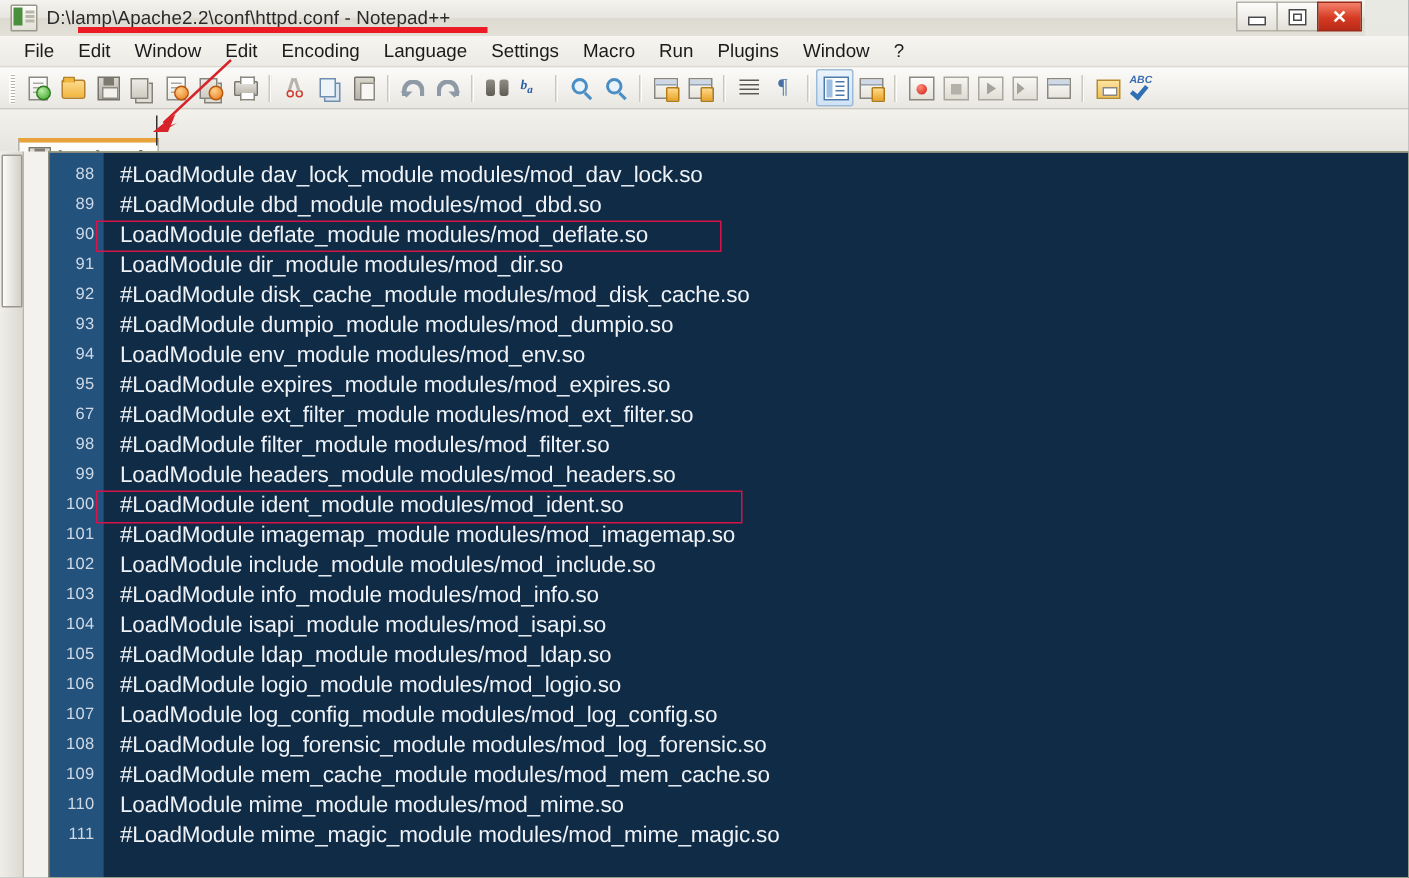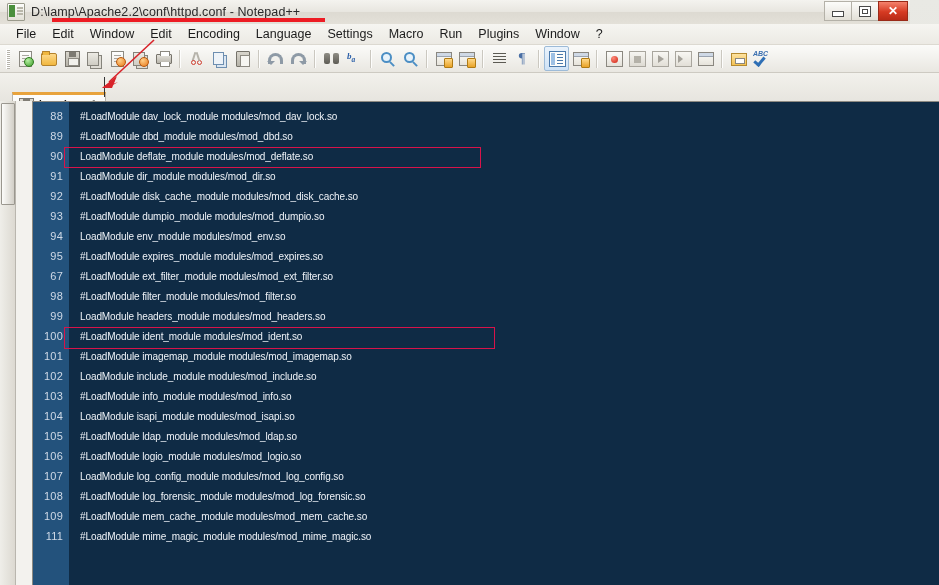--- a/index.html
+++ b/index.html
@@ -360,21 +360,21 @@
   }
   .line {
     position: relative; height: 20px; display: flex; align-items: center;
   }
   .lnum {
     width: 36px; text-align: right; padding-right: 6px; box-sizing: border-box;
     font-size: 11px; color: #cfd9e6; font-family: "Liberation Sans", sans-serif;
     flex: none; letter-spacing: .2px;
   }
   .ltext {
-    font-size: 10px; color: #eef2f7;
+    font-size: 15px; color: #eef2f7;
     font-family: "Liberation Sans", sans-serif;
     white-space: pre; padding-left: 11px; letter-spacing: -0.1px;
   }
   .lines-host {
     position: absolute; left: 0; top: 4px; width: 100%;
   }
 
   
   .anno-box {
     position: absolute; border: 1px solid #d8134a; pointer-events: none;
@@ -703,20 +703,24 @@
           </div>
           <div class="line">
             <span class="lnum">108</span>
             <span class="ltext">#LoadModule log_forensic_module modules/mod_log_forensic.so</span>
           </div>
           <div class="line">
             <span class="lnum">109</span>
             <span class="ltext">#LoadModule mem_cache_module modules/mod_mem_cache.so</span>
           </div>
           <div class="line">
+            <span class="lnum">110</span>
+            <span class="ltext">LoadModule mime_module modules/mod_mime.so</span>
+          </div>
+          <div class="line">
             <span class="lnum">111</span>
             <span class="ltext">#LoadModule mime_magic_module modules/mod_mime_magic.so</span>
           </div>
         </div>
 
       <div class="anno-box" style="left:31px; top:45px; width:417px; height:21px;"></div>
       <div class="anno-box" style="left:31px; top:225px; width:431px; height:22px;"></div>
     </div>
   </div>
 

